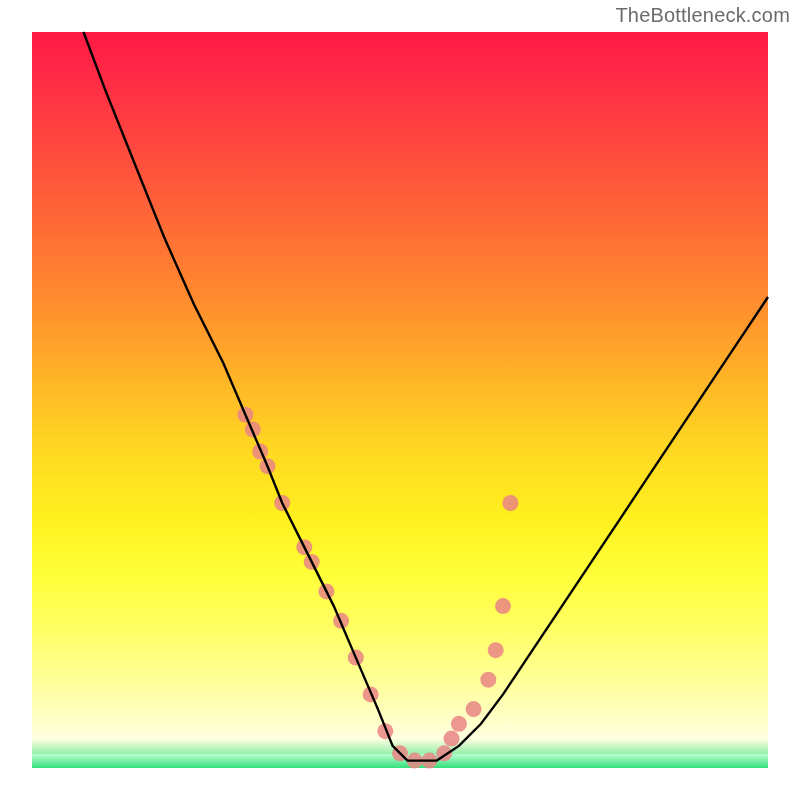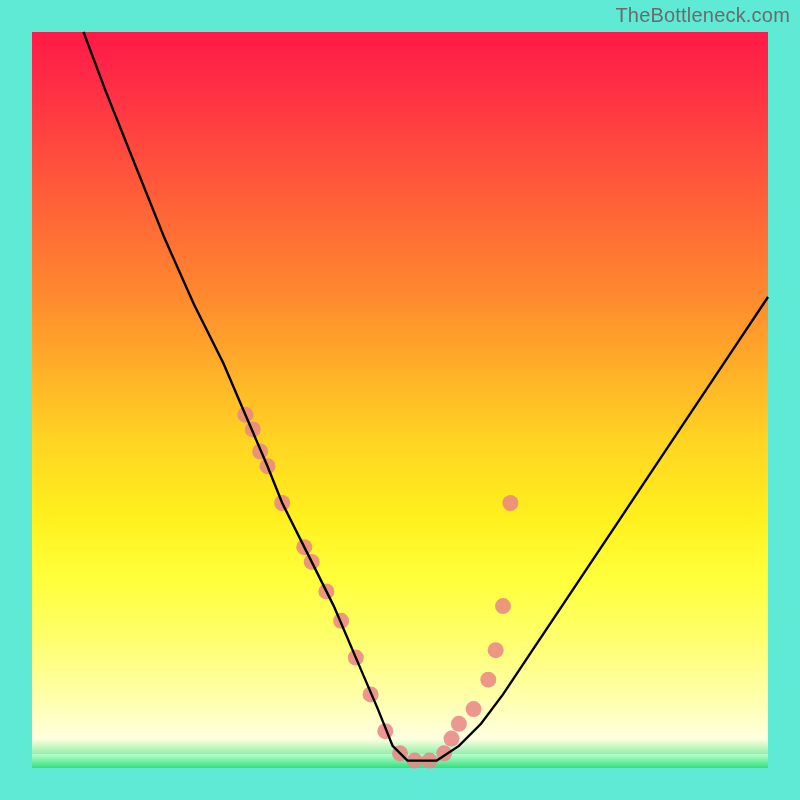--- a/index.html
+++ b/index.html
@@ -8,21 +8,21 @@
     width: 800px;
     height: 800px;
     background: #000;
     overflow: hidden;
     font-family: Arial, Helvetica, sans-serif;
   }
   .stage {
     position: relative;
     width: 800px;
     height: 800px;
-    background: #5eead4;
+    background: #ffffff;
   }
   .watermark {
     position: absolute;
     top: 4px;
     right: 10px;
     color: #6b6b6b;
     font-size: 20px;
     font-weight: 500;
     letter-spacing: 0.2px;
     z-index: 50;

